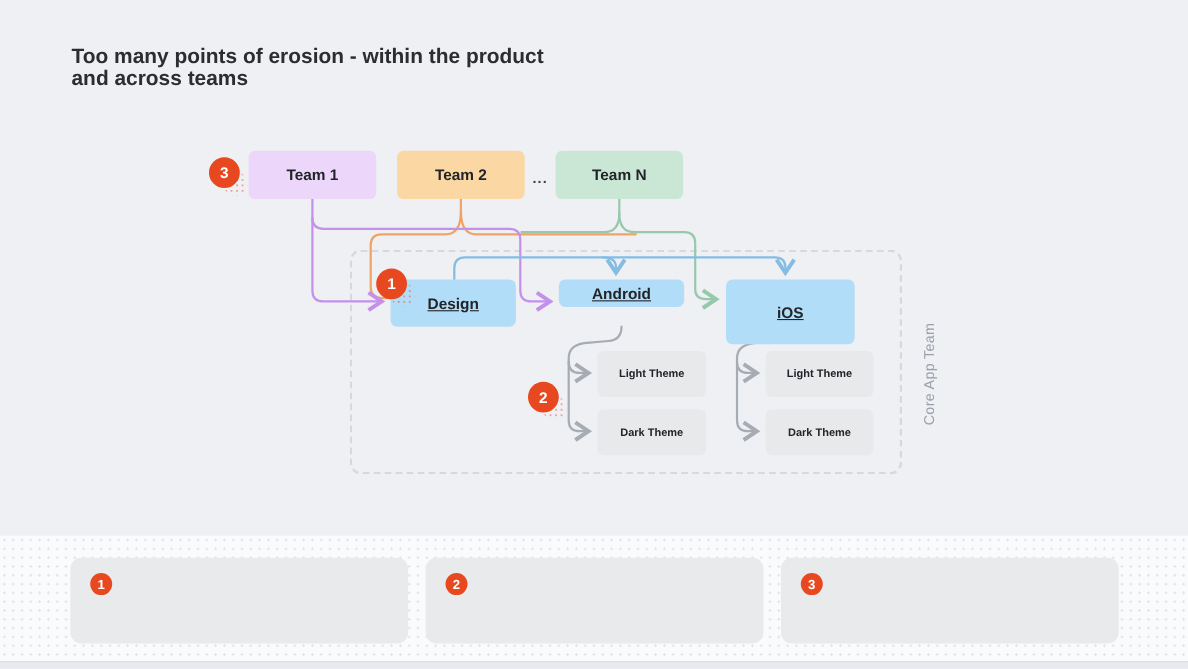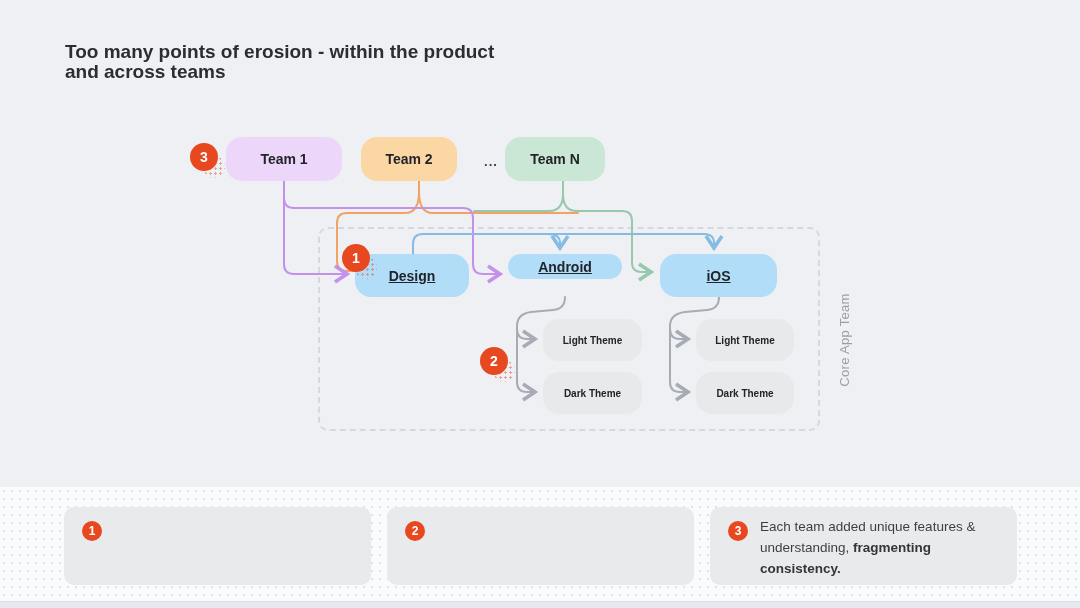--- a/index.html
+++ b/index.html
@@ -3,32 +3,32 @@
 <meta charset="utf-8">
 <style>
   html,body{margin:0;padding:0;}
   body{font-family:"Liberation Sans","DejaVu Sans",sans-serif;}
   .stage{position:relative;width:1080px;height:608px;overflow:hidden;
          background:var(--c-bg,#eef0f4);}
   .page-title{position:absolute;left:65px;top:42px;margin:0;
     font-size:19px;font-weight:700;line-height:20px;color:var(--c-text_dark,#2b2d31);
     white-space:pre-line;}
   .box{position:absolute;display:flex;align-items:center;justify-content:center;
-    border-radius:16px;font-weight:700;font-size:14px;color:#212428;}
+    border-radius:6px;font-weight:700;font-size:14px;color:#212428;}
   .team1{left:226px;top:137px;width:116px;height:44px;background:var(--c-team1,#ecd7fa);}
-  .team2{left:361px;top:137px;width:96px;height:44px;background:var(--c-team2,#fbd7a3);}
-  .teamN{left:505px;top:137px;width:100px;height:44px;background:var(--c-teamN,#cae6d5);}
+  .team2{left:361px;top:137px;width:116px;height:44px;background:var(--c-team2,#fbd7a3);}
+  .teamN{left:505px;top:137px;width:116px;height:44px;background:var(--c-teamN,#cae6d5);}
   .ellipsis{position:absolute;left:479px;top:154px;width:24px;text-align:center;
     font-weight:700;font-size:13px;letter-spacing:1px;color:#3a3d42;}
   .dashed-container{position:absolute;left:318px;top:227px;width:502px;height:204px;
     border:2px dashed var(--c-dash,#d5d8dd);border-radius:10px;box-sizing:border-box;}
   .platform{background:var(--c-box_blue,#b2ddf8);text-decoration:underline;}
   .design{left:355px;top:254px;width:114px;height:43px;}
   .android{left:508px;top:254px;width:114px;height:25px;}
-  .ios{left:660px;top:254px;width:117px;height:43px;}
+  .ios{left:660px;top:254px;width:117px;height:59px;}
   .theme{background:var(--c-box_gray,#e8e9eb);font-size:10px;}
   .a-light{left:543px;top:319px;width:99px;height:42px;}
   .a-dark{left:543px;top:372px;width:99px;height:42px;}
   .i-light{left:696px;top:319px;width:98px;height:42px;}
   .i-dark{left:696px;top:372px;width:98px;height:42px;}
   .vlabel{position:absolute;left:788px;top:332px;width:114px;height:16px;
     transform:rotate(-90deg);text-align:center;font-size:13px;
     color:var(--c-label_gray,#9aa0a8);letter-spacing:.3px;}
   svg.wires{position:absolute;left:0;top:0;width:1080px;height:608px;pointer-events:none;}
   .marker{position:absolute;width:28px;height:28px;border-radius:50%;
@@ -152,20 +152,17 @@
 
   <div class="band">
     <div class="note-card card1">
       <div class="note-num">1</div>
     </div>
     <div class="note-card card2">
       <div class="note-num">2</div>
     </div>
     <div class="note-card card3">
       <div class="note-num">3</div>
-      <div class="note-text"><span>Each team added unique features &amp;
-understanding, </span><strong>fragmenting
-consistency.</strong></div>
     </div>
   </div>
 
   <div class="bottom-strip"></div>
 </div>
 
 </body></html>

